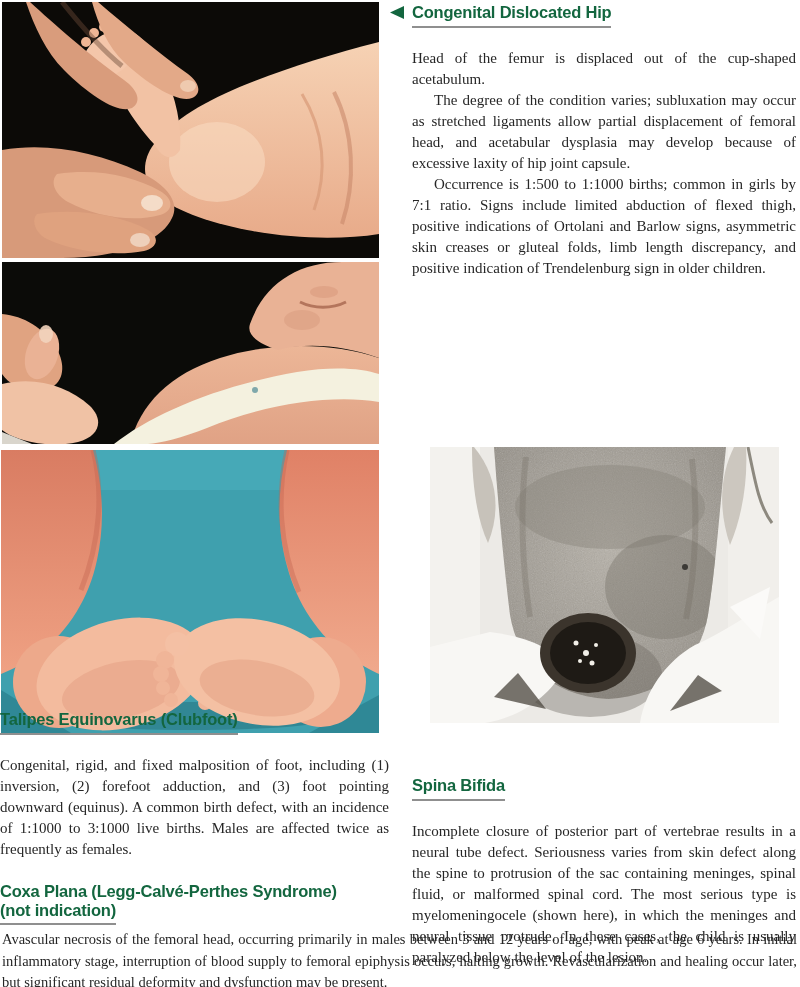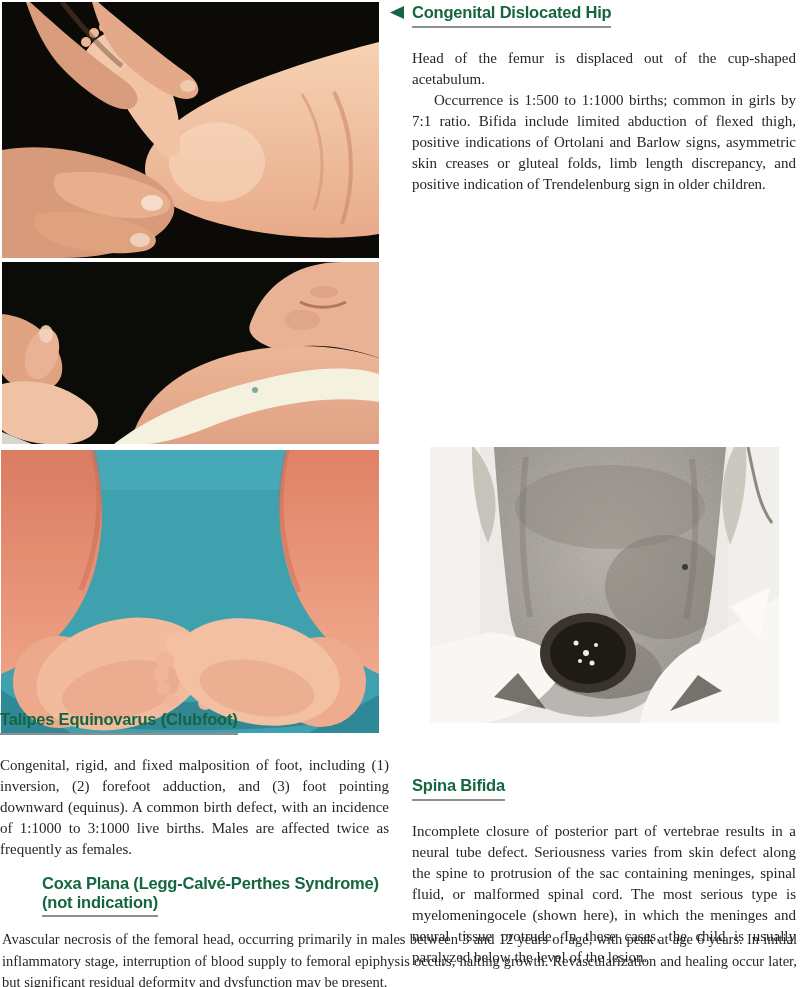--- a/index.html
+++ b/index.html
@@ -167,27 +167,28 @@
     </svg>
   </div>
 
   <svg class="arrow-icon" viewBox="0 0 14 13">
     <polygon points="14,0 14,13 0,6.5" fill="#13663F"></polygon>
   </svg>
 
   <div class="abs" style="left:412px;top:3px;width:384px;">
     <h2 class="heading">Congenital Dislocated Hip</h2>
     <p class="body first">Head of the femur is displaced out of the cup-shaped acetabulum.</p>
-    <p class="body indent">Occurrence is 1:500 to 1:1000 births; common in girls by 7:1 ratio. Bifida include limited abduction of flexed thigh, positive indications of Ortolani and Barlow signs, asymmetric skin creases or gluteal folds, limb length discrepancy, and positive indication of Trendelenburg sign in older children.</p>
+    <p class="body indent">The degree of the condition varies; subluxation may occur as stretched ligaments allow partial displacement of femoral head, and acetabular dysplasia may develop because of excessive laxity of hip joint capsule.</p>
+    <p class="body indent">Occurrence is 1:500 to 1:1000 births; common in girls by 7:1 ratio. Signs include limited abduction of flexed thigh, positive indications of Ortolani and Barlow signs, asymmetric skin creases or gluteal folds, limb length discrepancy, and positive indication of Trendelenburg sign in older children.</p>
   </div>
 
   <div class="abs" style="left:0px;top:710px;width:389px;">
     <h2 class="heading">Talipes Equinovarus (Clubfoot)</h2>
     <p class="body first">Congenital, rigid, and fixed malposition of foot, including (1) inversion, (2) forefoot adduction, and (3) foot pointing downward (equinus). A common birth defect, with an incidence of 1:1000 to 3:1000 live births. Males are affected twice as frequently as females.</p>
-    <h2 class="heading2" style="margin-top:14px;padding-left:42px;">
+    <h2 class="heading2" style="margin-top:22px;">
       <span>Coxa Plana (Legg-Calvé-Perthes Syndrome)</span><br>
       <span class="underlined">(not indication)</span>
     </h2>
   </div>
 
   <div class="abs" style="left:412px;top:776px;width:384px;">
     <h2 class="heading">Spina Bifida</h2>
     <p class="body first">Incomplete closure of posterior part of vertebrae results in a neural tube defect. Seriousness varies from skin defect along the spine to protrusion of the sac containing meninges, spinal fluid, or malformed spinal cord. The most serious type is myelomeningocele (shown here), in which the meninges and neural tissue protrude. In these cases, the child is usually paralyzed below the level of the lesion.</p>
   </div>
 

